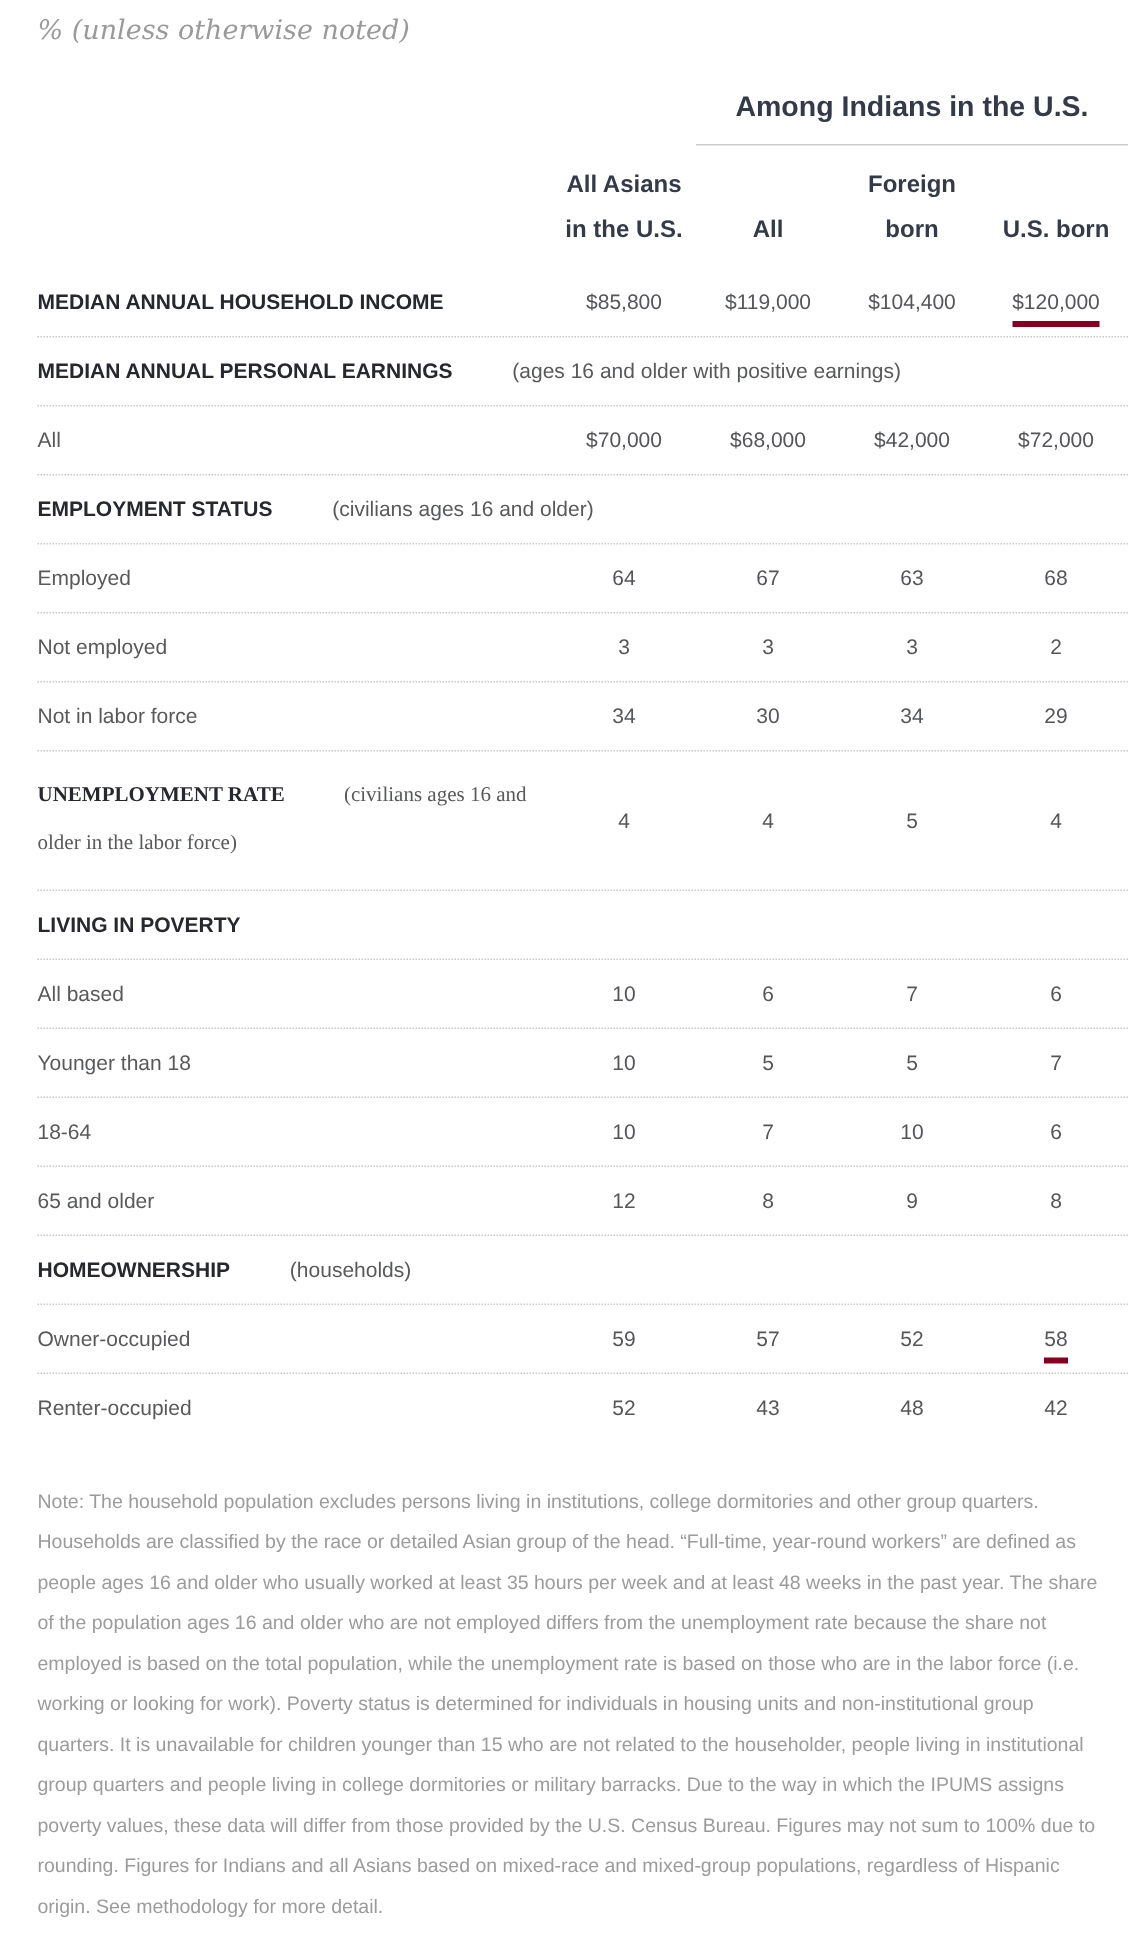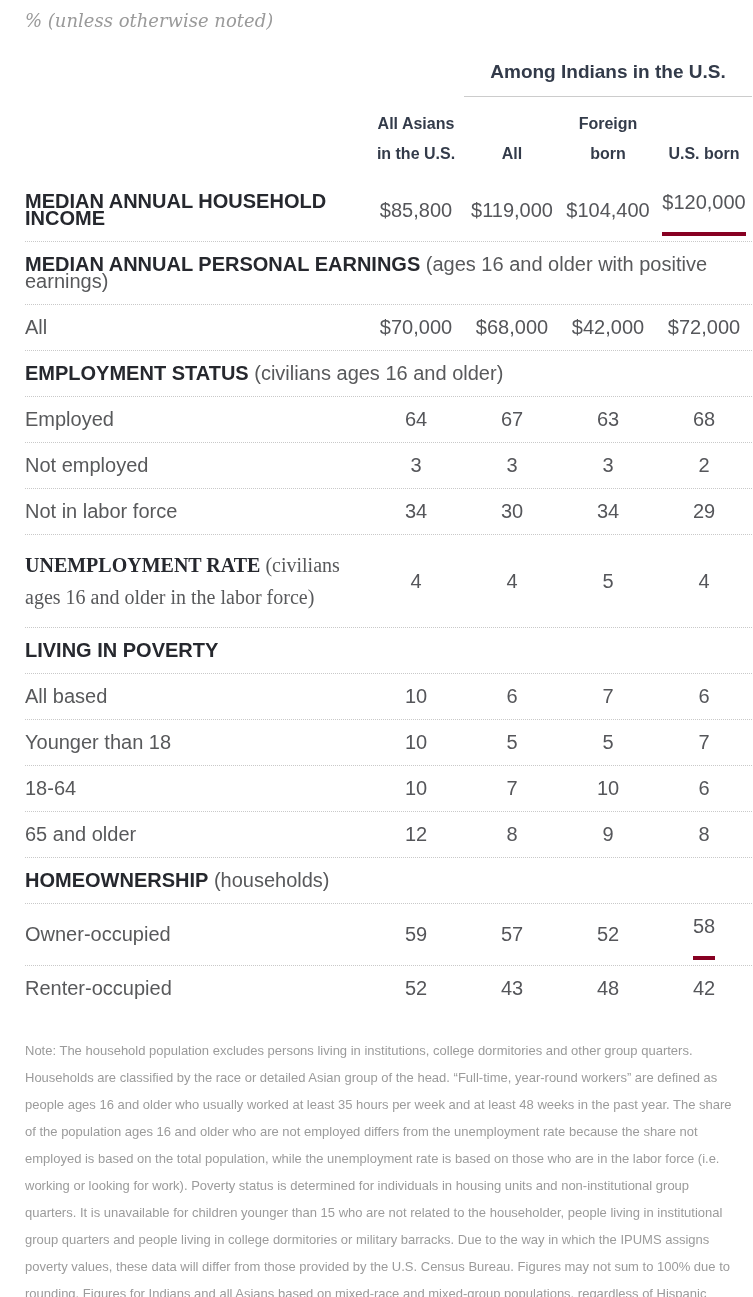--- a/index.html
+++ b/index.html
@@ -35,31 +35,31 @@
     display:flex; align-items:flex-end; justify-content:center;
     text-align:center; font-weight:bold; font-size:16px;
     line-height:30px; color:#333b4a;
   }
   .th-col1 .colhead{width:96px;}
   
   .row{
     display:flex; align-items:center;
     padding:14px 0;
     border-bottom:1px dotted #c9c9c9;
-    font-size:20px; line-height:17px;
+    font-size:14px; line-height:17px;
   }
   .row.no-border{border-bottom:none;}
   .cell-label{flex:1; padding-right:8px;}
   .cell-val{width:96px; text-align:center; color:#55565a;}
   .sec{font-weight:bold; color:#26282e;}
-  .sub{color:#58595b;}
+  .sub{color:#58595b;margin-left:36px;}
   .tall .cell-label{line-height:32px;font-family:Liberation Serif, serif;}
   .ul{
     display:inline-block;
-    padding-bottom:21px;
+    padding-bottom:4px;
     border-bottom:4px solid #870022;
     margin-bottom:-9px;
   }
   
   .note, .source{
     width:712px; font-size:13px; line-height:27px; color:#9b9b9b;
   }
   .note{margin-top:26px;}
 </style>
 </head>

